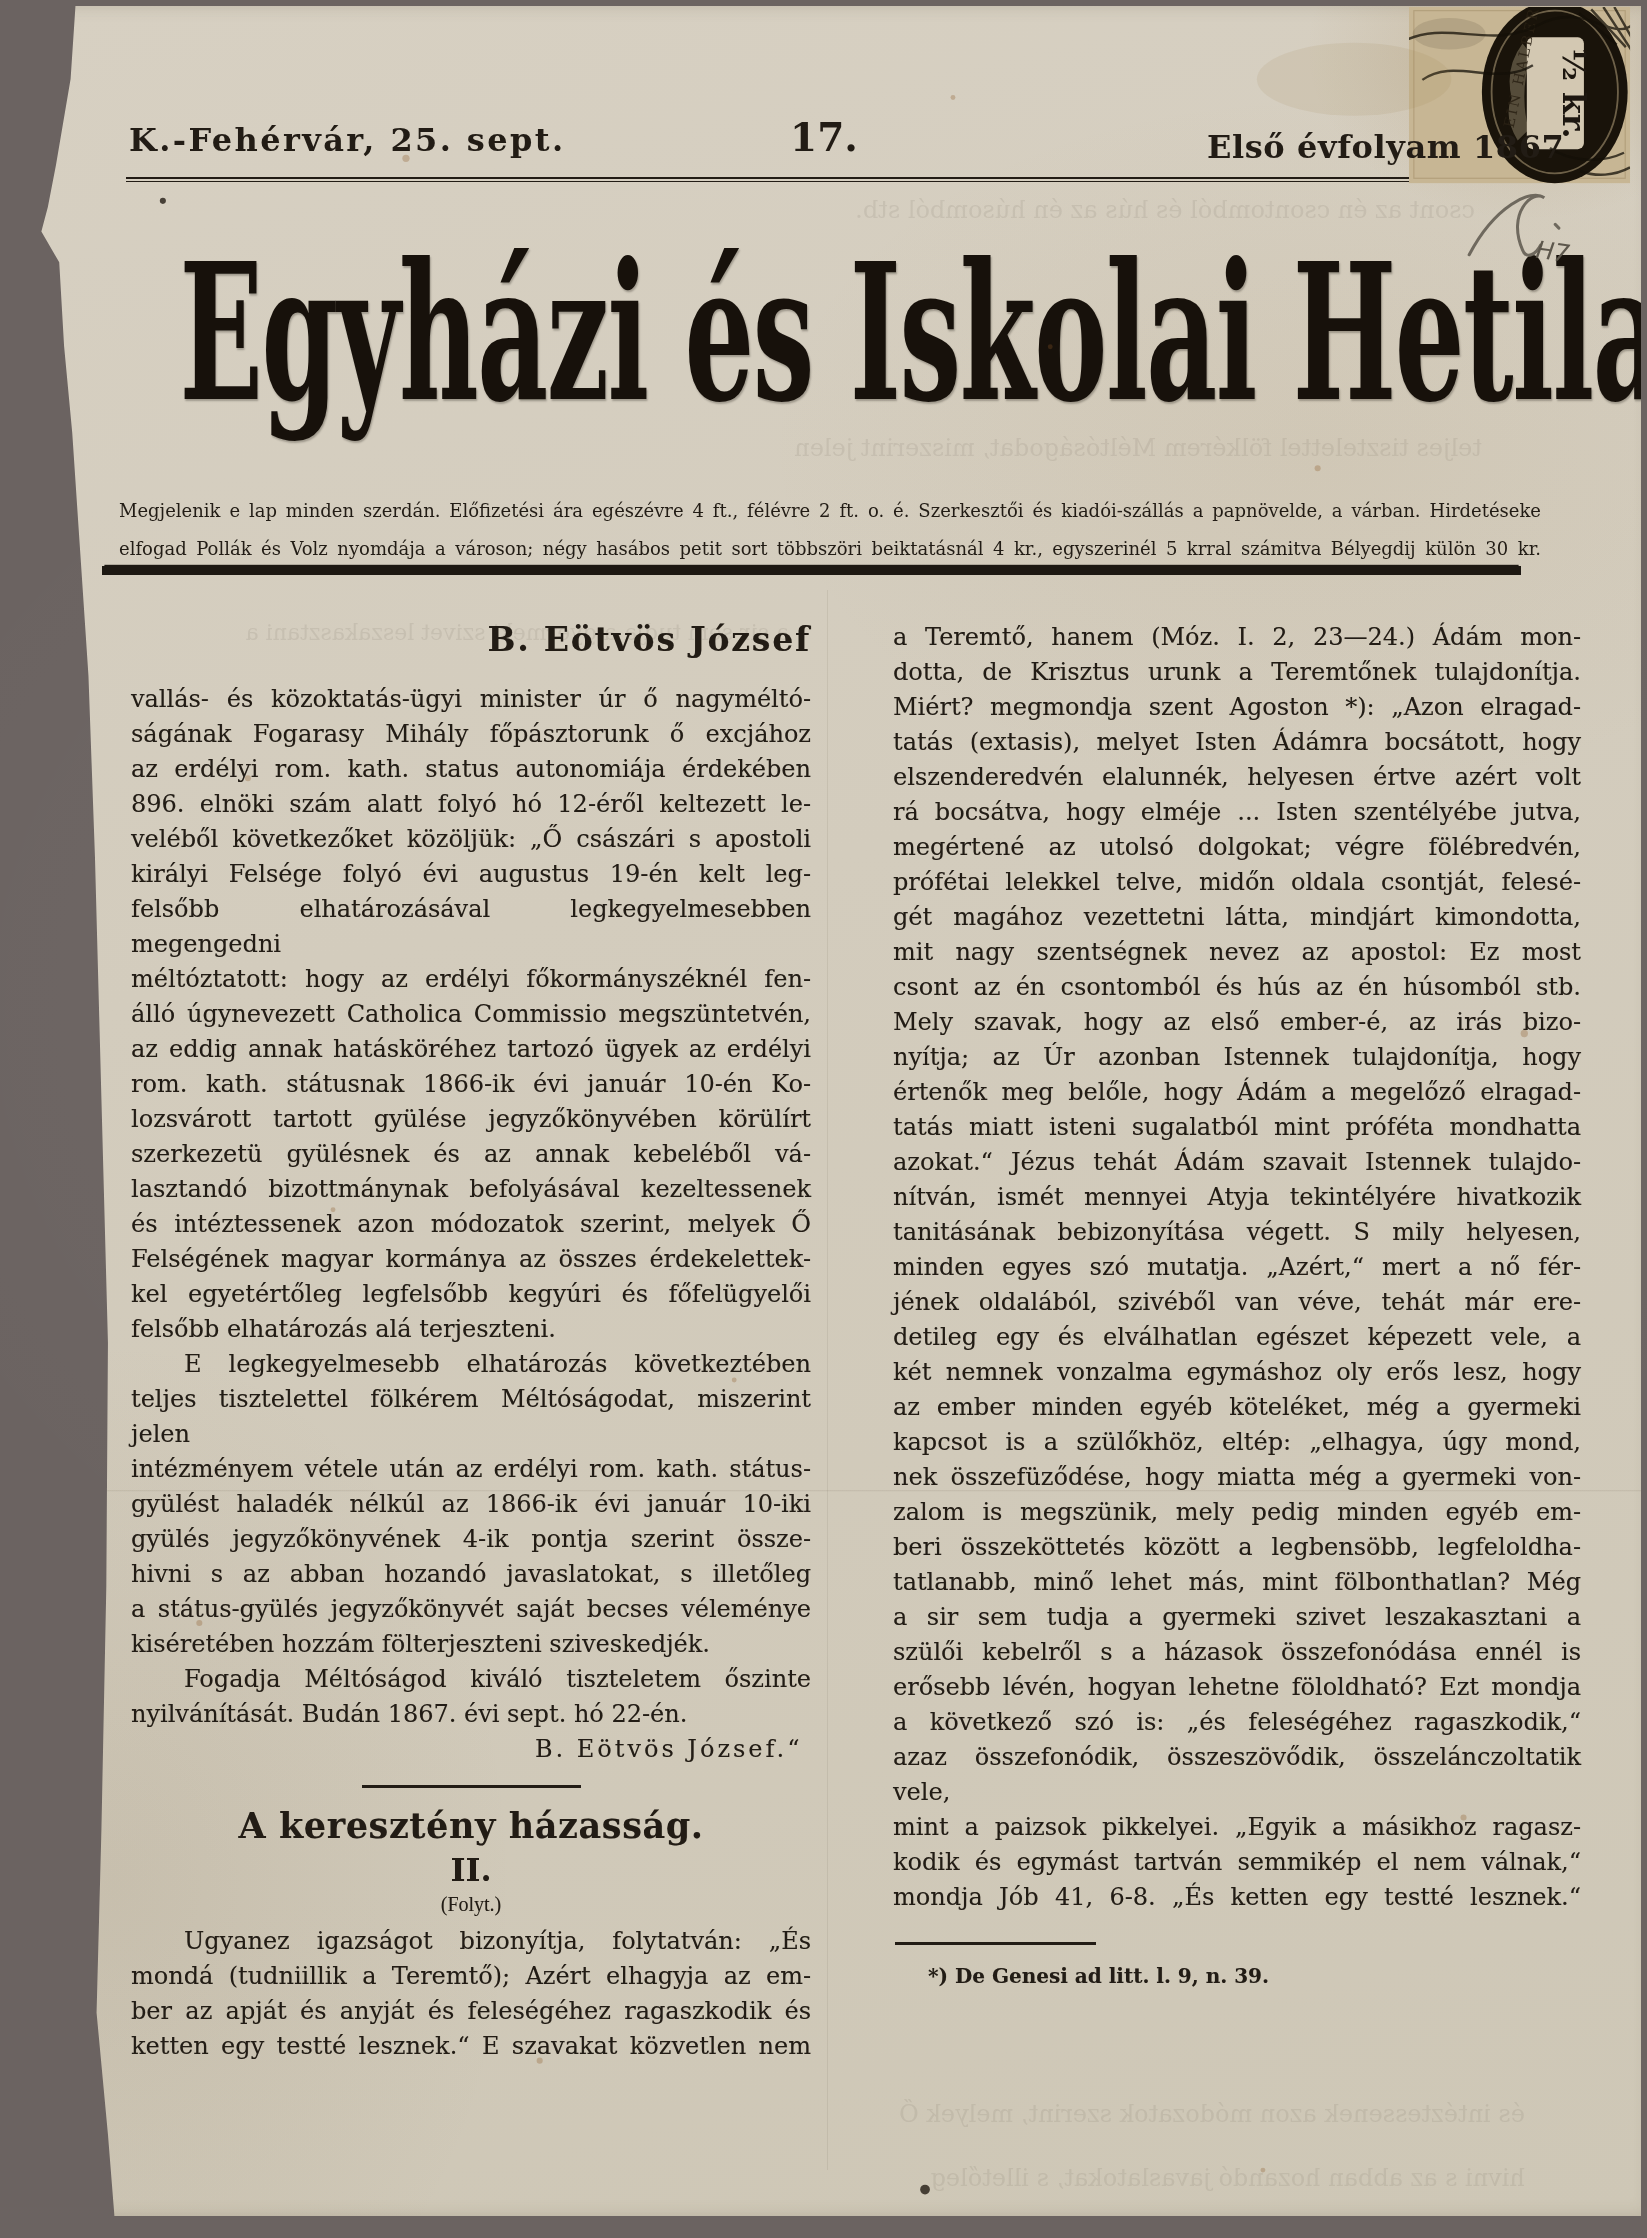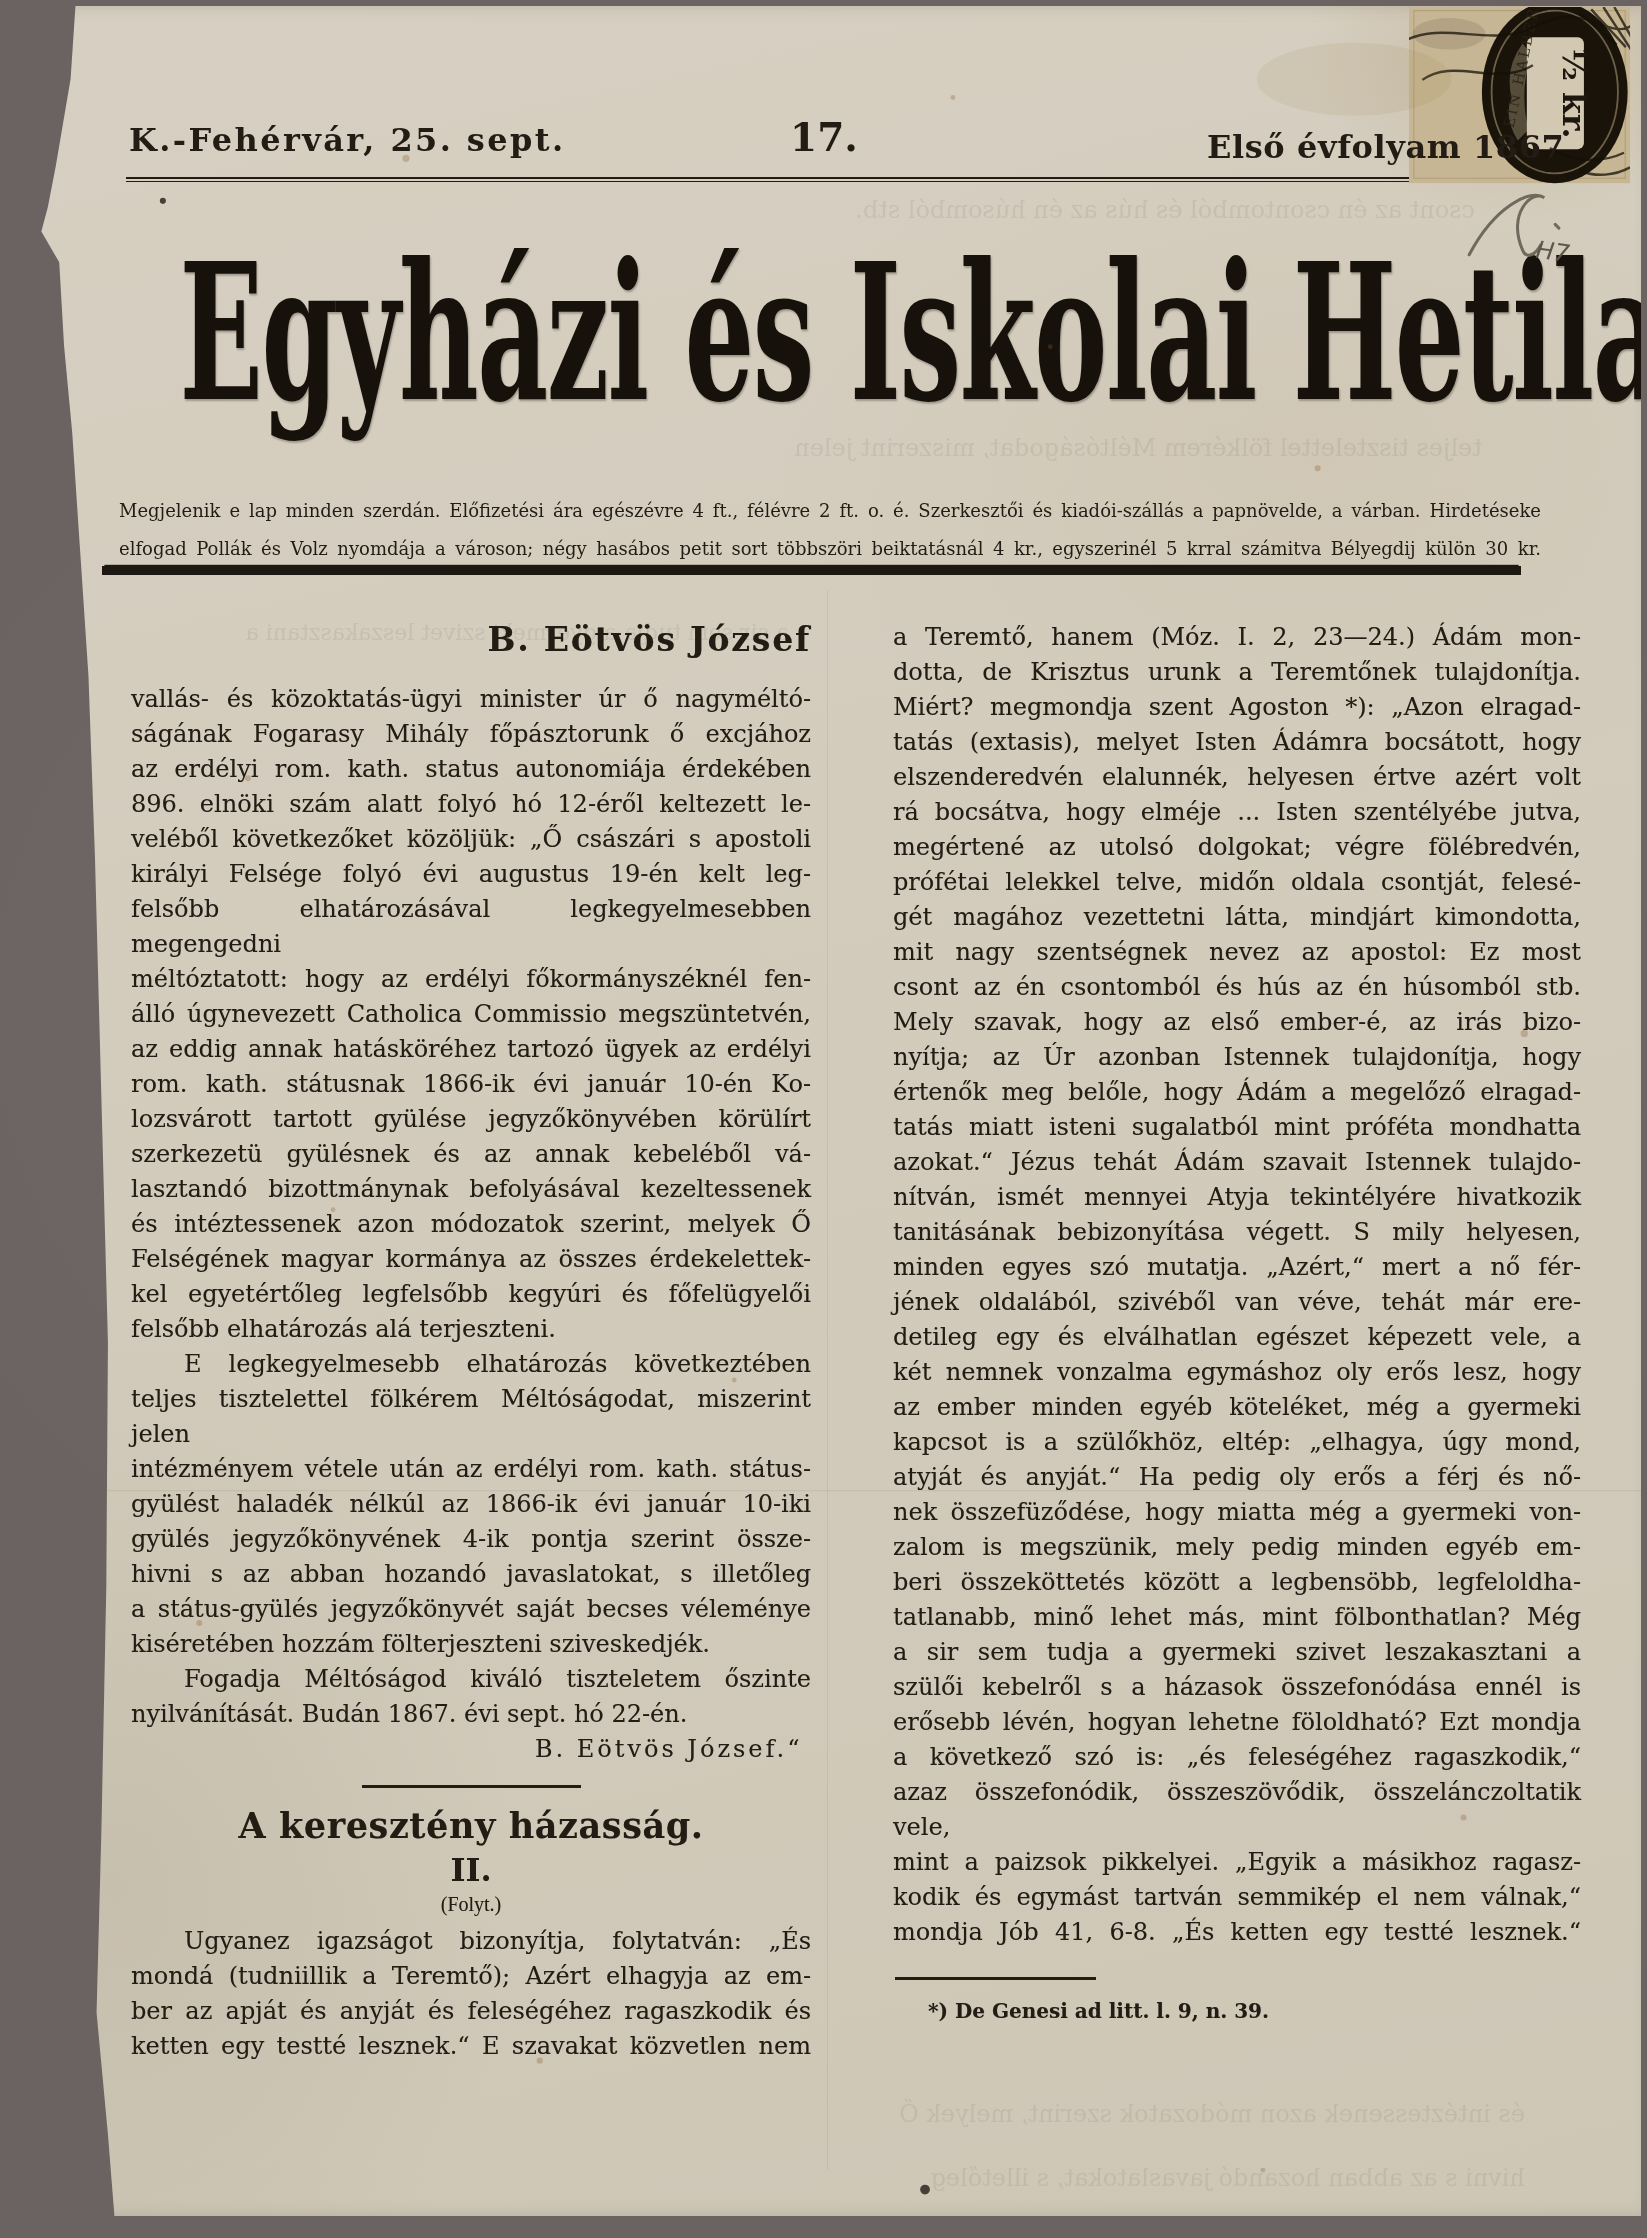--- a/index.html
+++ b/index.html
@@ -196,21 +196,20 @@
           <div class="jline">tatás miatt isteni sugalatból mint próféta mondhatta</div>
           <div class="jline">azokat.“ Jézus tehát Ádám szavait Istennek tulajdo-</div>
           <div class="jline">nítván, ismét mennyei Atyja tekintélyére hivatkozik</div>
           <div class="jline">tanitásának bebizonyítása végett. S mily helyesen,</div>
           <div class="jline">minden egyes szó mutatja. „Azért,“ mert a nő fér-</div>
           <div class="jline">jének oldalából, szivéből van véve, tehát már ere-</div>
           <div class="jline">detileg egy és elválhatlan egészet képezett vele, a</div>
           <div class="jline">két nemnek vonzalma egymáshoz oly erős lesz, hogy</div>
           <div class="jline">az ember minden egyéb köteléket, még a gyermeki</div>
           <div class="jline">kapcsot is a szülőkhöz, eltép: „elhagya, úgy mond,</div>
-          <div class="jline">atyját és anyját.“ Ha pedig oly erős a férj és nő-</div>
           <div class="jline">nek összefüződése, hogy miatta még a gyermeki von-</div>
           <div class="jline">zalom is megszünik, mely pedig minden egyéb em-</div>
           <div class="jline">beri összeköttetés között a legbensöbb, legfeloldha-</div>
           <div class="jline">tatlanabb, minő lehet más, mint fölbonthatlan? Még</div>
           <div class="jline">a sir sem tudja a gyermeki szivet leszakasztani a</div>
           <div class="jline">szülői kebelről s a házasok összefonódása ennél is</div>
           <div class="jline">erősebb lévén, hogyan lehetne föloldható? Ezt mondja</div>
           <div class="jline">a következő szó is: „és feleségéhez ragaszkodik,“</div>
           <div class="jline">azaz összefonódik, összeszövődik, összelánczoltatik vele,</div>
           <div class="jline">mint a paizsok pikkelyei. „Egyik a másikhoz ragasz-</div>

